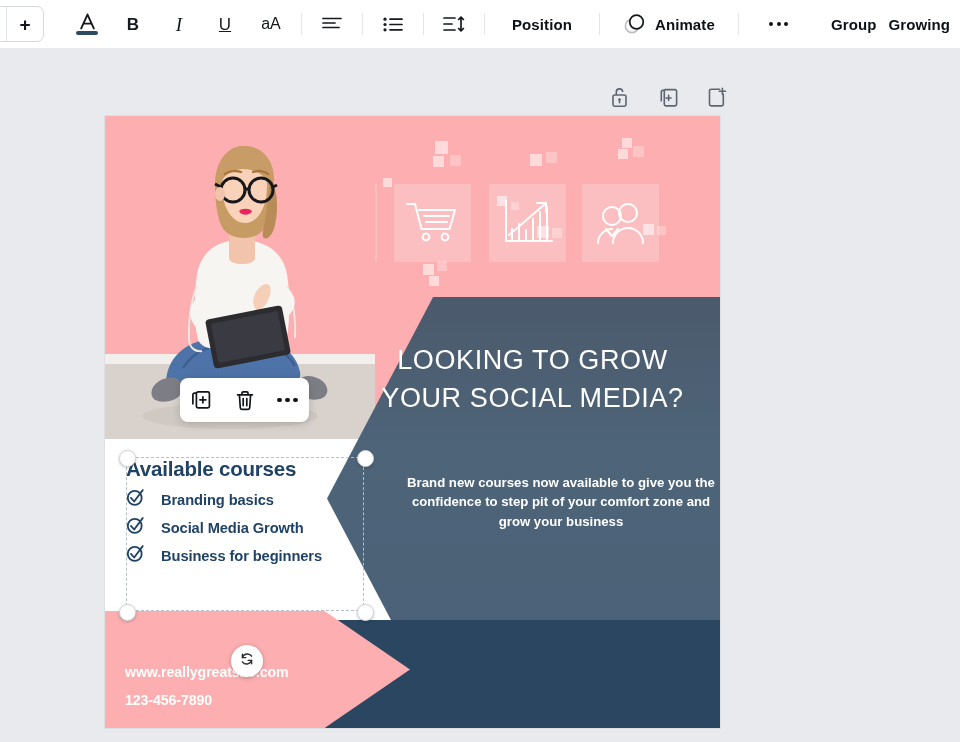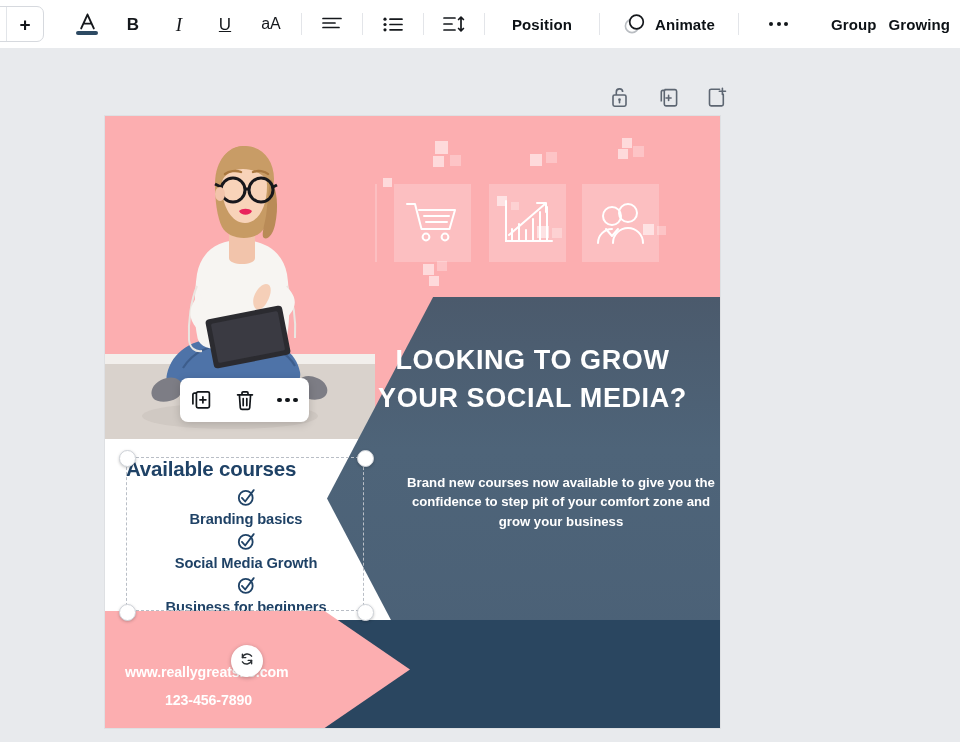--- a/index.html
+++ b/index.html
@@ -84,58 +84,58 @@
   
   .slate{
     position:absolute;left:222px;top:181px;
     width:393px;height:403px;
     background:linear-gradient(180deg,#4b5a6c 0%,#4e6479 38%,#4a6076 100%);
     clip-path:polygon(27% 0%, 100% 0%, 100% 100%, 27% 100%, 0% 50%);
   }
   .headline{
     position:absolute;left:240px;top:225px;width:375px;
     text-align:center;color:#ffffff;
-    font-size:27px;font-weight:700;letter-spacing:.6px;line-height:1.42;
+    font-size:27px;font-weight:400;letter-spacing:.6px;line-height:1.42;
   }
   .body-copy{
     position:absolute;left:300px;top:337px;width:312px;
     text-align:center;color:#ffffff;
     font-size:13.2px;font-weight:700;line-height:1.47;margin-top:20px;
   }
 
   
   .courses{
     position:absolute;left:21px;top:341px;width:240px;
   }
   .courses h2{
     margin:0 0 7px 0;
     font-size:20.5px;font-weight:700;color:#1f4266;letter-spacing:-.2px;
   }
   .course-row{
-    display:flex;align-items:center;gap:0;margin-bottom:5px;flex-direction:column;
+    display:flex;align-items:center;gap:16px;margin-bottom:5px;
   }
   .course-row .lbl{
     font-size:14.7px;font-weight:700;color:#1f4266;letter-spacing:-.1px;
   }
 
   
   .navy-bottom{
     position:absolute;left:0;bottom:0;width:615px;height:108px;
     background:#2a4660;
   }
   .pink-chev{
     position:absolute;left:0;bottom:0;width:305px;height:117px;
     background:#fcaeb0;
     clip-path:polygon(0% 0%, 72% 0%, 100% 50%, 72% 100%, 0% 100%);
   }
   .contact{
     position:absolute;left:20px;bottom:20px;color:#ffffff;
   }
   .contact .url{font-size:14.2px;font-weight:700;letter-spacing:-.1px;margin-bottom:12px;}
-  .contact .tel{font-size:14.2px;font-weight:700;letter-spacing:-.1px;margin-left:40px;}
+  .contact .tel{font-size:14.2px;font-weight:700;letter-spacing:-.1px;}
   .register{
     position:absolute;right:-4px;top:505px;width:300px;
     text-align:right;color:#1f4266;
     font-size:14.2px;font-weight:700;line-height:1.45;padding-right:27px;
     box-sizing:border-box;
   }
 
   
   .page-icons{
     position:absolute;top:83px;left:604px;

